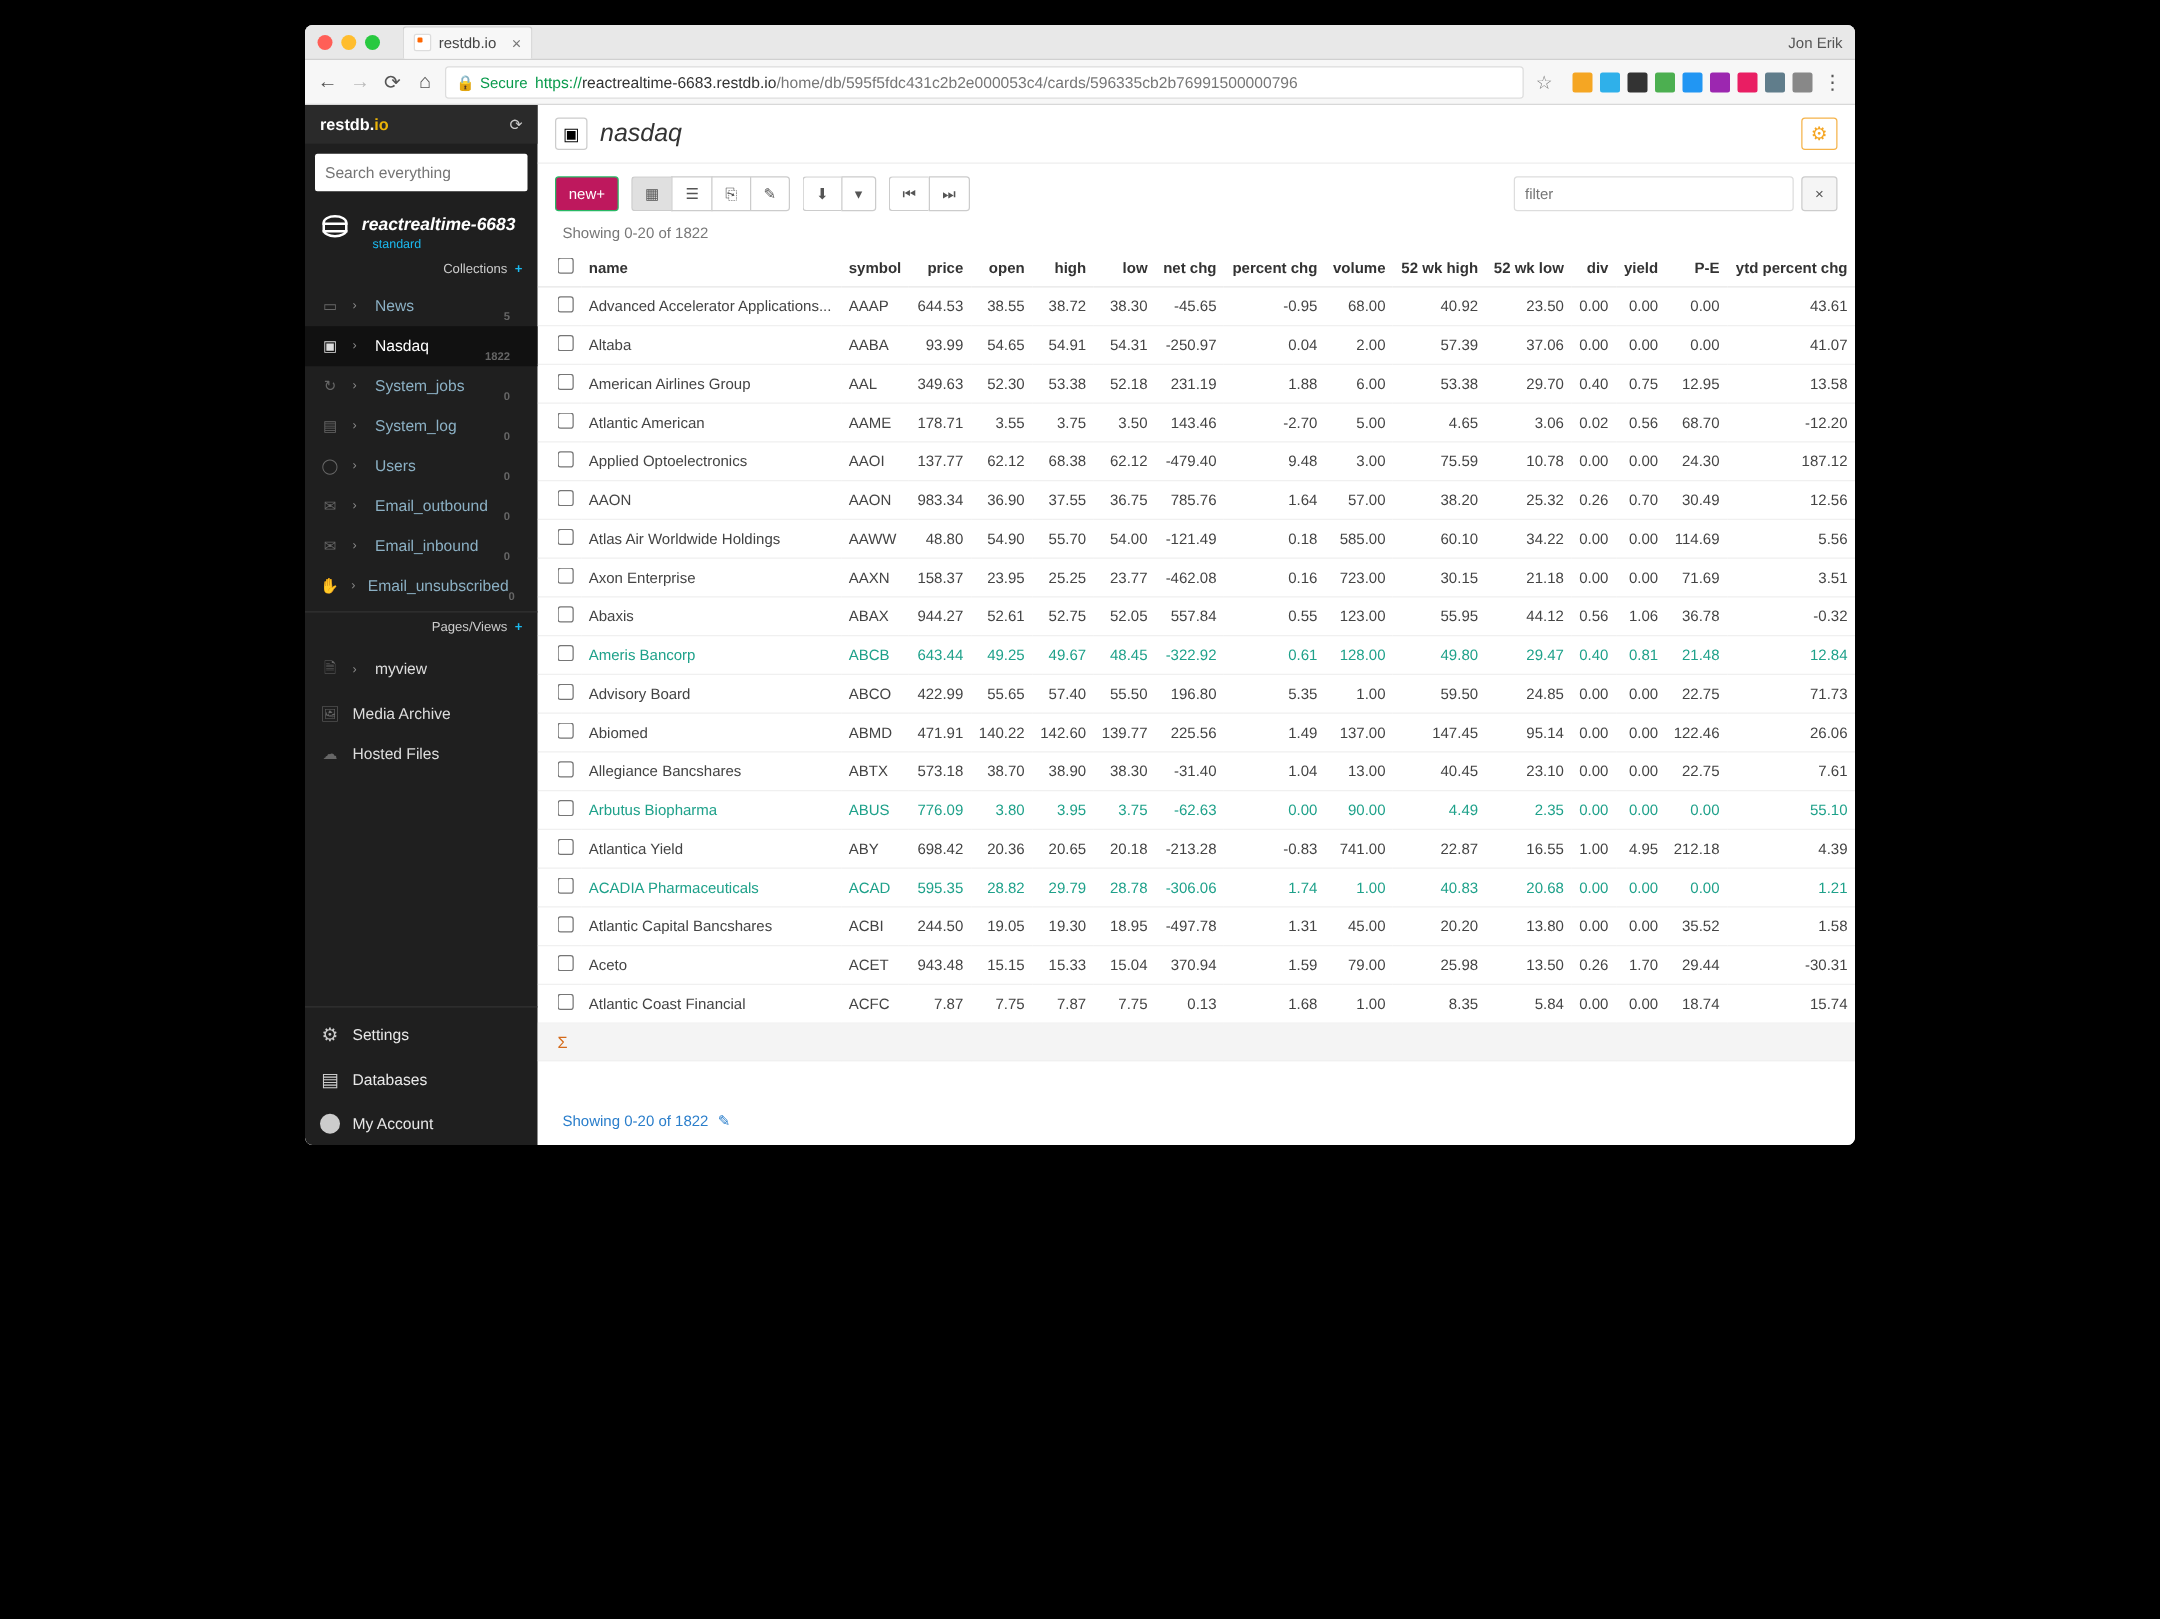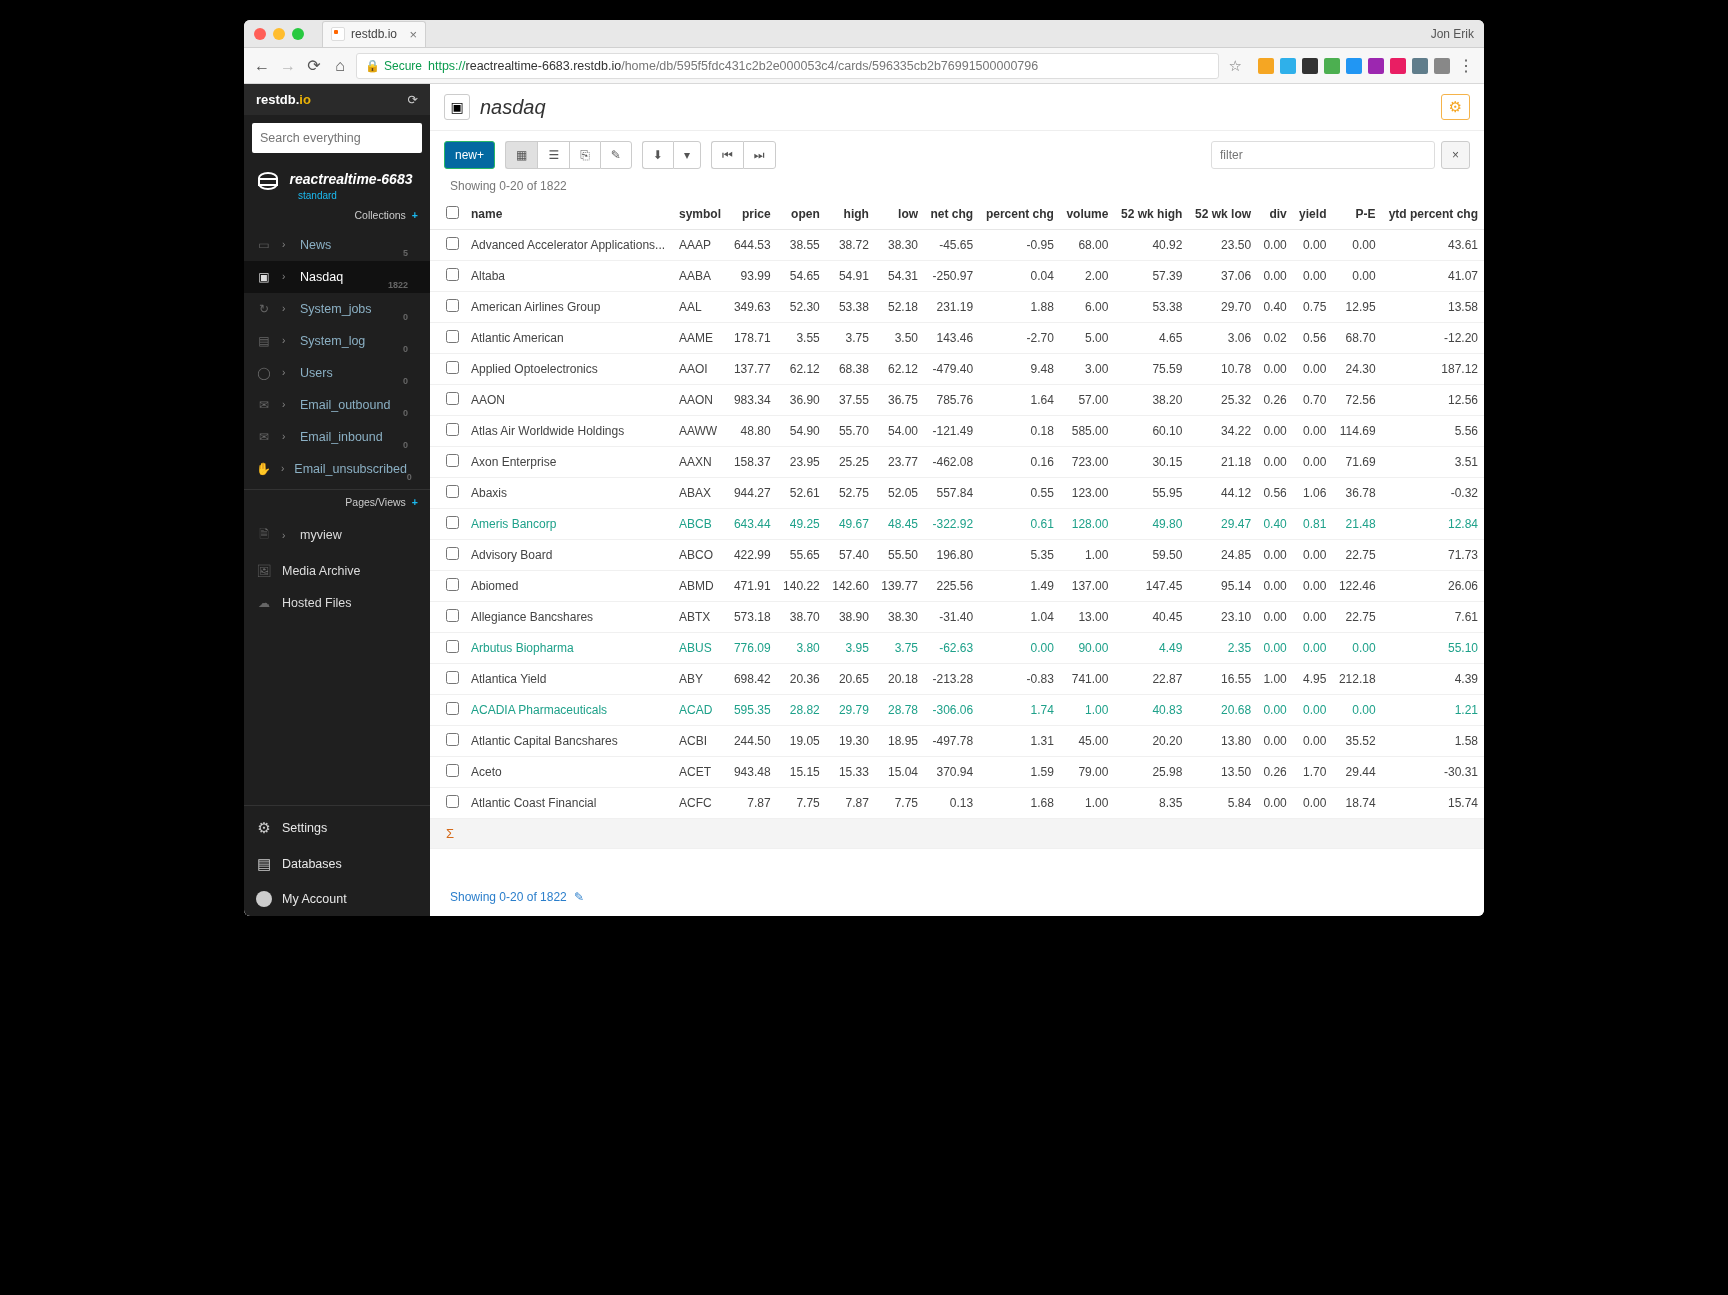--- a/index.html
+++ b/index.html
@@ -60,21 +60,21 @@
 
 
 .main{flex:1;display:flex;flex-direction:column;overflow:hidden;}
 .main-head{display:flex;align-items:center;padding:10px 14px;gap:10px;border-bottom:1px solid #eee;}
 .main-head .db-ico{width:26px;height:26px;border:1px solid #ccc;border-radius:3px;display:flex;align-items:center;justify-content:center;font-size:14px;}
 .main-head h1{font-size:20px;font-style:italic;font-weight:400;color:#333;}
 .main-head .gear{margin-left:auto;background:#fff;border:1px solid #f5b34a;color:#f5a623;border-radius:3px;padding:3px 7px;font-size:15px;}
 
 .toolbar{display:flex;align-items:center;padding:10px 14px;gap:10px;flex-wrap:wrap;}
 .btn{height:28px;padding:0 10px;border:1px solid #ccc;border-radius:3px;background:#fff;display:flex;align-items:center;font-size:12px;color:#555;cursor:pointer;}
-.btn.new{background:#0369a1;border-color:#28b865;color:#fff;font-weight:500;}
+.btn.new{background:#be185d;border-color:#28b865;color:#fff;font-weight:500;}
 .btn-grp{display:flex;}
 .btn-grp .btn{border-radius:0;border-right:none;}
 .btn-grp .btn:first-child{border-radius:3px 0 0 3px;}
 .btn-grp .btn:last-child{border-radius:0 3px 3px 0;border-right:1px solid #ccc;}
 .btn.sel{background:#e0e0e0;}
 .toolbar .filter-wrap{margin-left:auto;display:flex;gap:6px;}
 .filter-wrap input{width:224px;height:28px;border:1px solid #ddd;border-radius:3px;padding:0 8px;font-size:12px;}
 .filter-wrap .btn{background:#f5f5f5;}
 
 .showing{font-size:12px;color:#777;padding:0 20px 6px;}
@@ -399,21 +399,21 @@
                 <td>36.90</td>
                 <td>37.55</td>
                 <td>36.75</td>
                 <td>785.76</td>
                 <td>1.64</td>
                 <td>57.00</td>
                 <td>38.20</td>
                 <td>25.32</td>
                 <td>0.26</td>
                 <td>0.70</td>
-                <td>72.56</td>
+                <td>30.49</td>
                 <td>12.56</td>
               </tr>
               <tr>
                 <td class="l"><input type="checkbox" style=""></td>
                 <td class="l">Atlas Air Worldwide Holdings</td>
                 <td class="l">AAWW</td>
                 <td>48.80</td>
                 <td>54.90</td>
                 <td>55.70</td>
                 <td>54.00</td>

